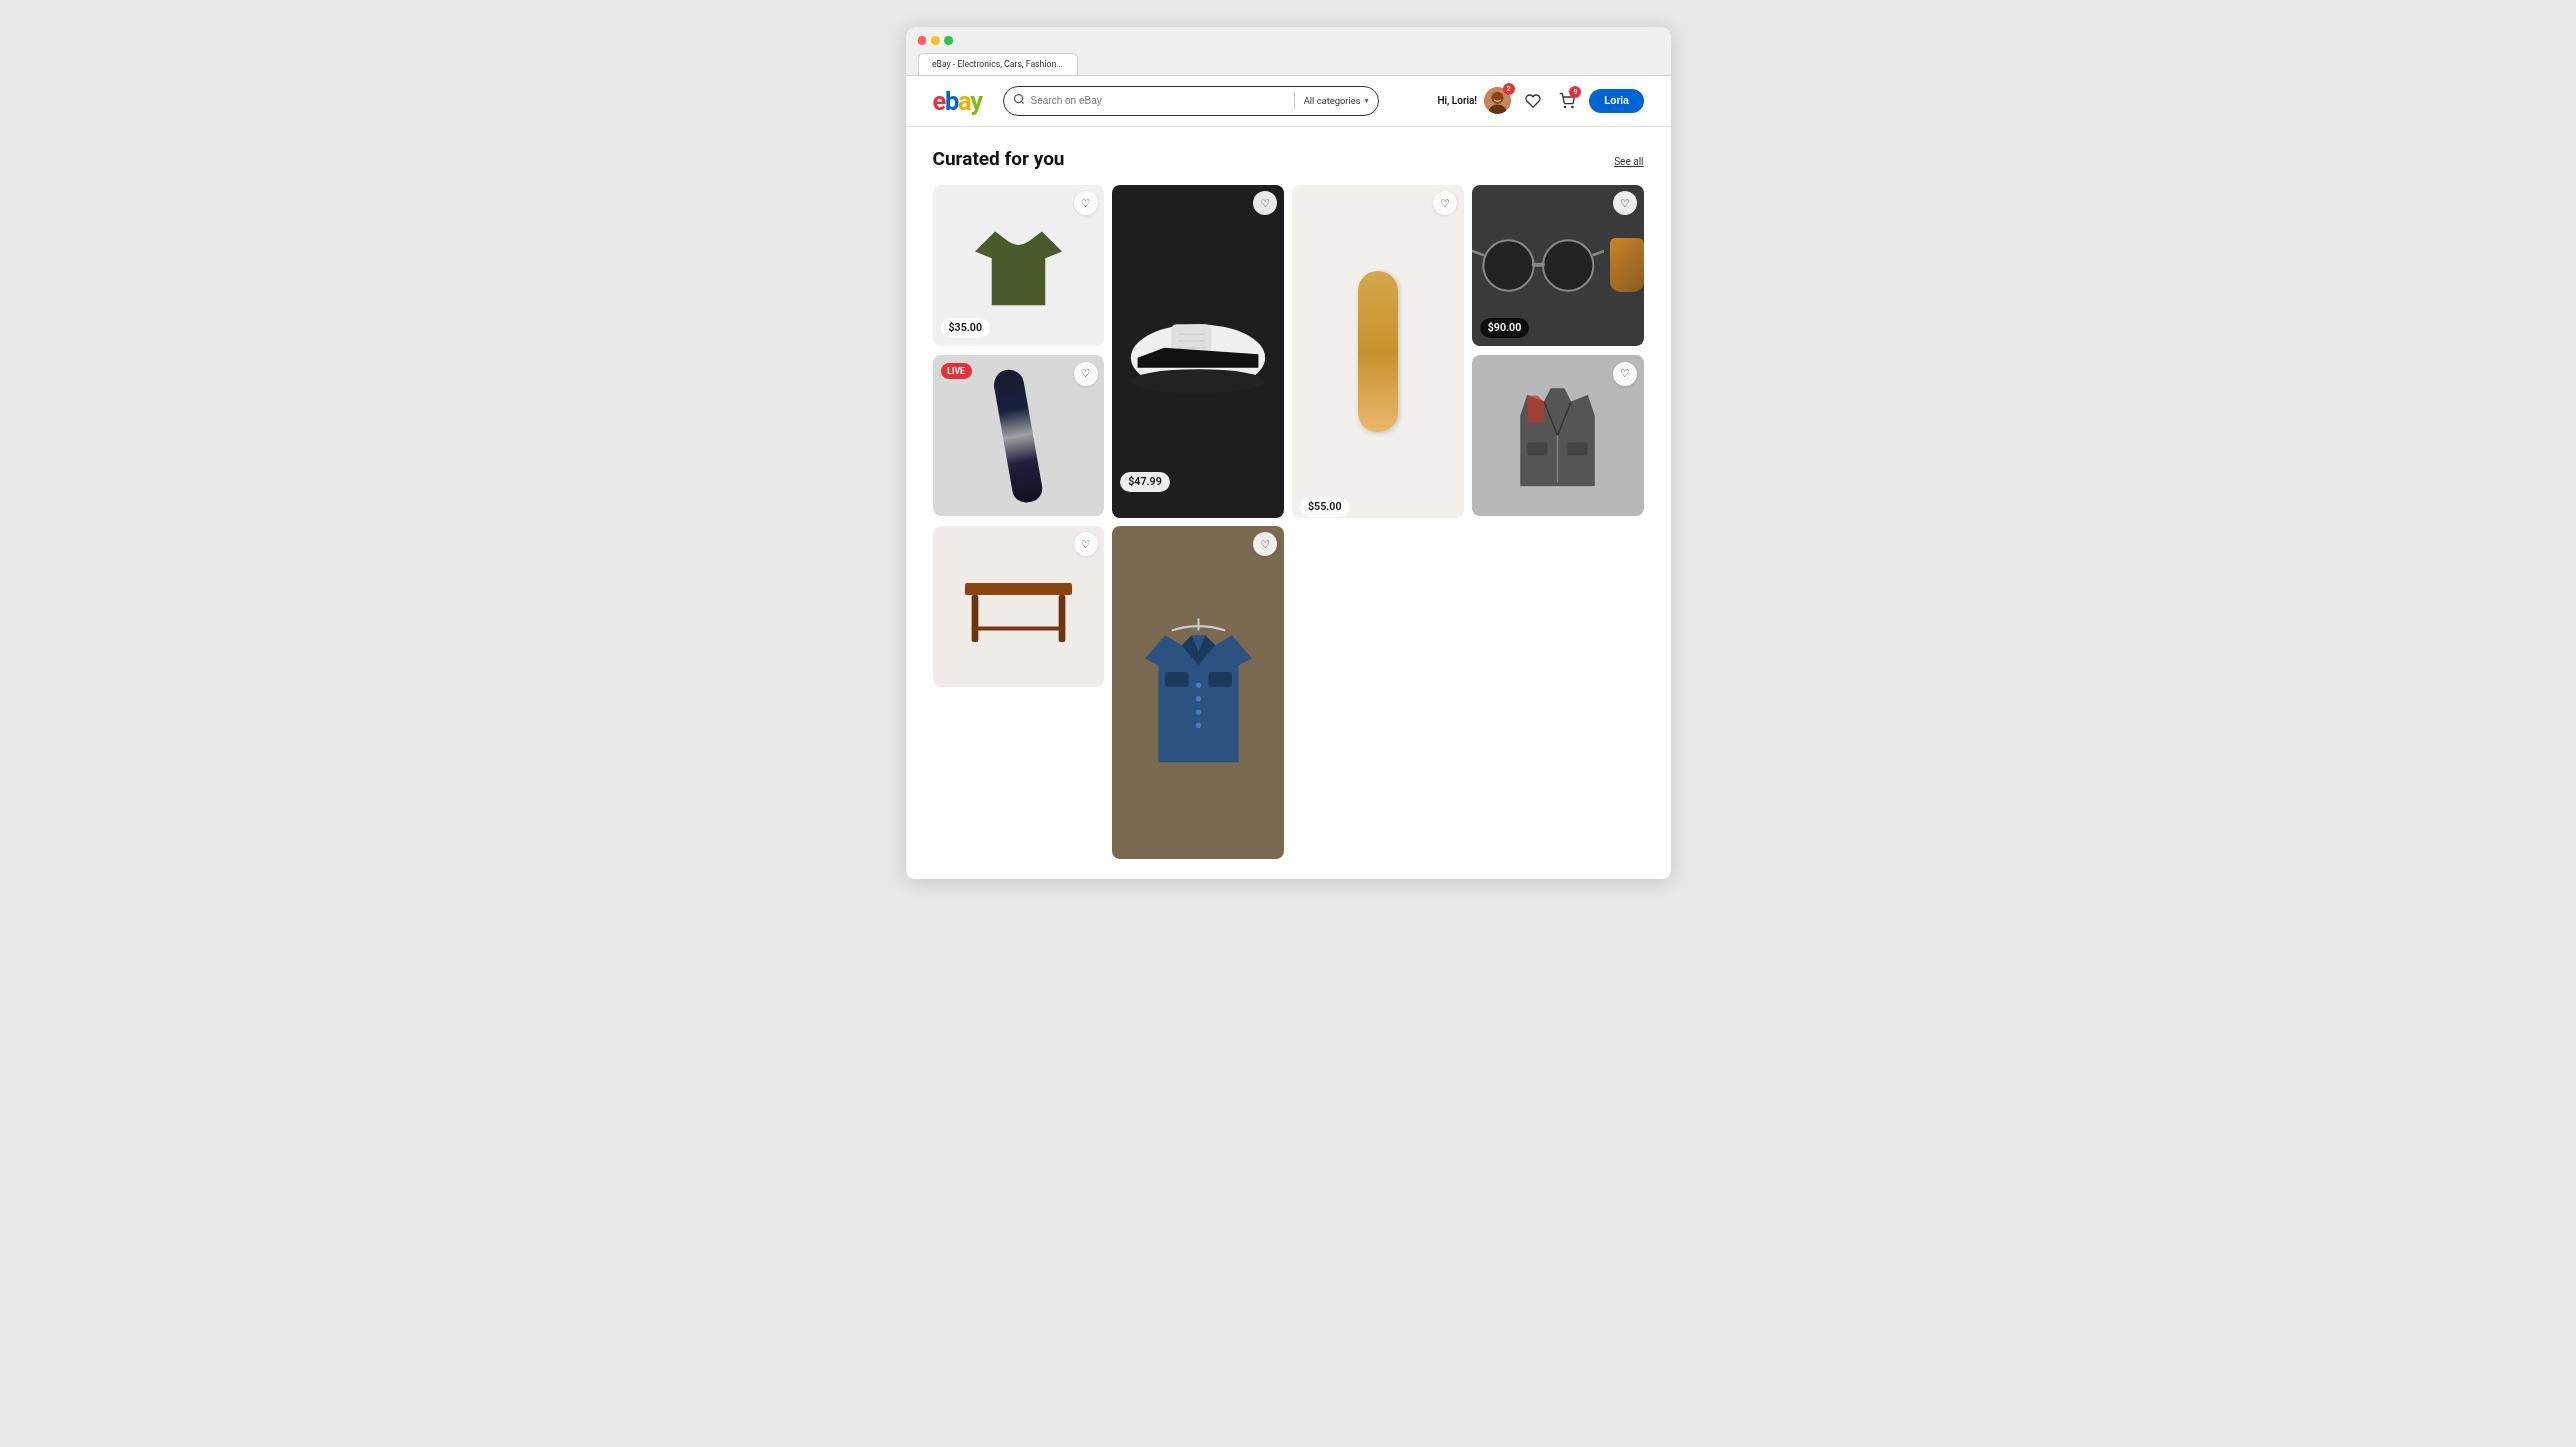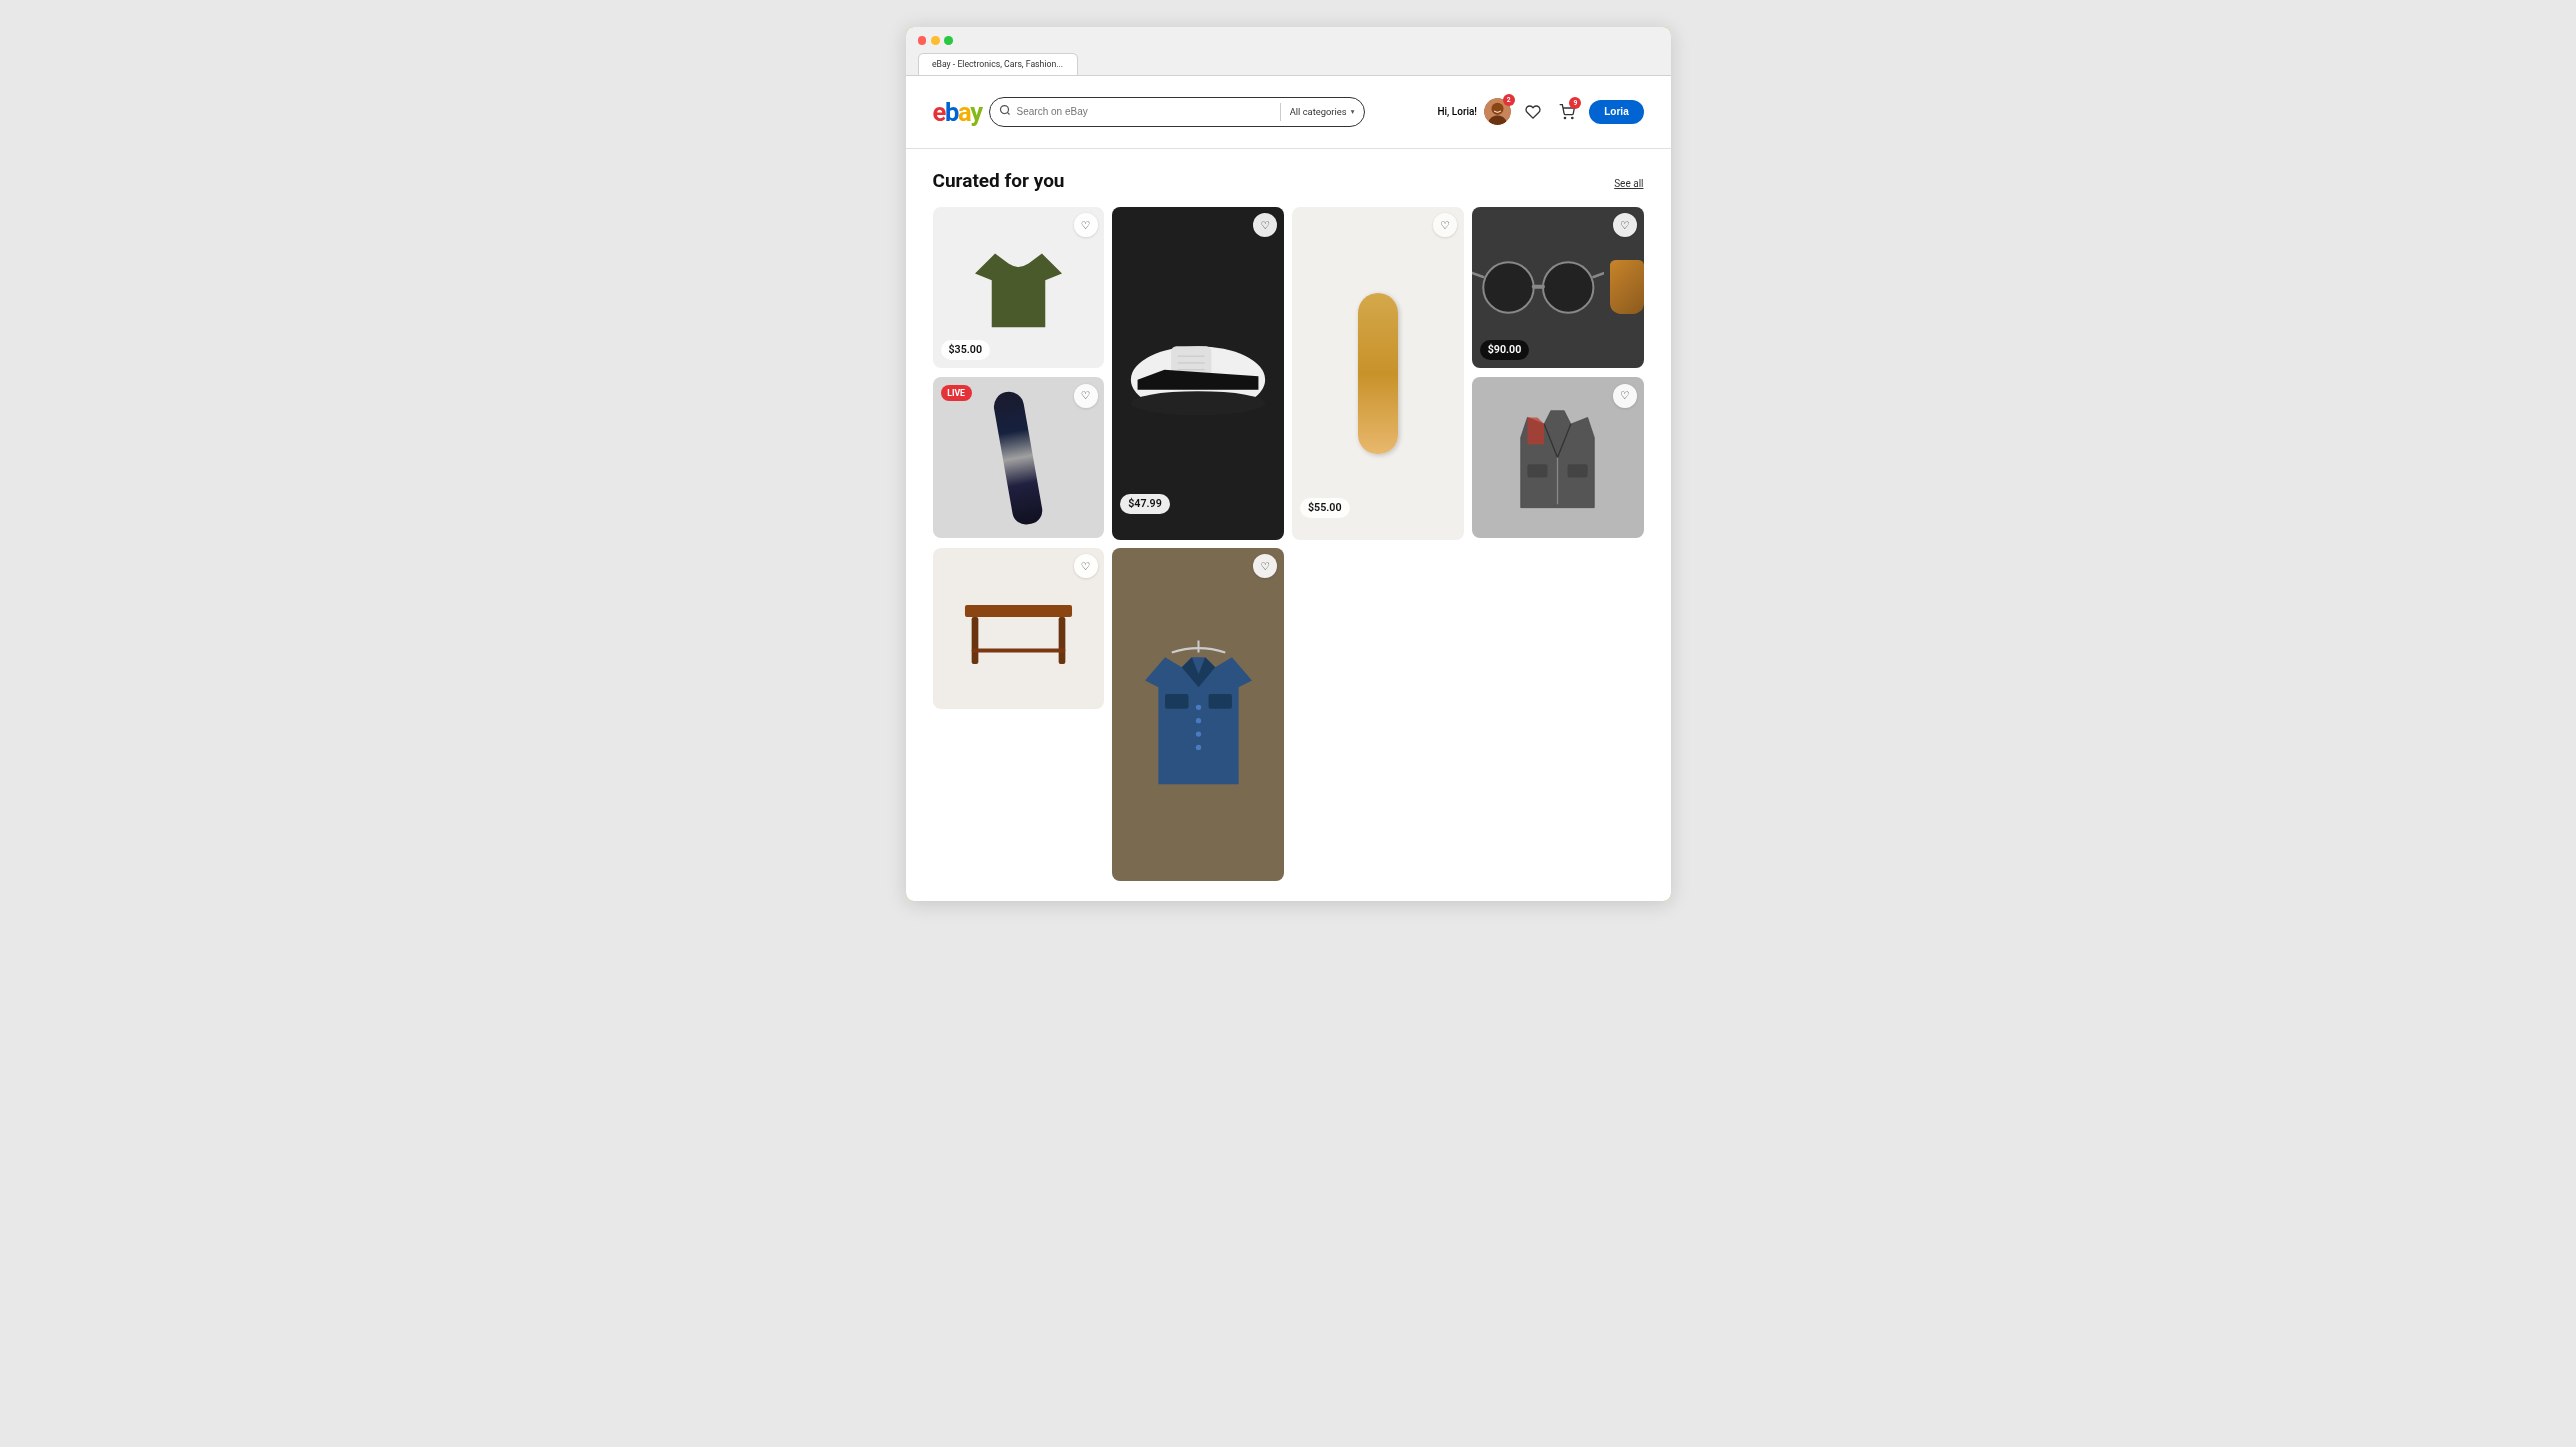--- a/index.html
+++ b/index.html
@@ -45,24 +45,24 @@
       align-items: center;
       font-size: 8.7px;
       color: #333;
       border: 0.7px solid #d0d0d0;
       border-bottom: none;
     }
     
     .header {
       display: flex;
       align-items: center;
-      padding: 21px 27px;
+      padding: 10px 27px;
       background: #fff;
       border-bottom: 0.7px solid #e0e0e0;
-      gap: 7px;
+      gap: 21px;
     }
     .ebay-logo {
       font-size: 25.5px;
       font-weight: bold;
       letter-spacing: -1.3px;
       flex-shrink: 0;
     }
     .logo-e { color: #e53238; }
     .logo-b { color: #0064d2; }
     .logo-a { color: #f5af02; }
@@ -401,21 +401,21 @@
           </svg>
         </div>
         <div class="price-badge" style="bottom:26px;">$47.99</div>
       </div>
 
       <div class="product-card span-2-rows" style="background:#f2f0ec; min-height:333px;">
         <button class="heart-btn" style="background:rgba(255,255,255,0.7);">♡</button>
         <div style="display:flex;align-items:center;justify-content:center;height:100%;">
           <div class="skate-deck"></div>
         </div>
-        <div class="price-badge" style="bottom:22px; background:rgba(255,255,255,0.85);">$55.00</div>
+        <div class="price-badge" style="bottom:1px; background:rgba(255,255,255,0.85);">$55.00</div>
       </div>
 
       <div class="product-card" style="background:#3a3a3a; height:161px;">
         <button class="heart-btn">♡</button>
         <div style="display:flex;align-items:center;justify-content:center;height:100%; gap:5.4px;">
 
           <svg width="134" height="67" viewBox="0 0 200 100">
 
             <circle cx="55" cy="50" r="38" fill="#222" stroke="#888" stroke-width="3"></circle>
 

